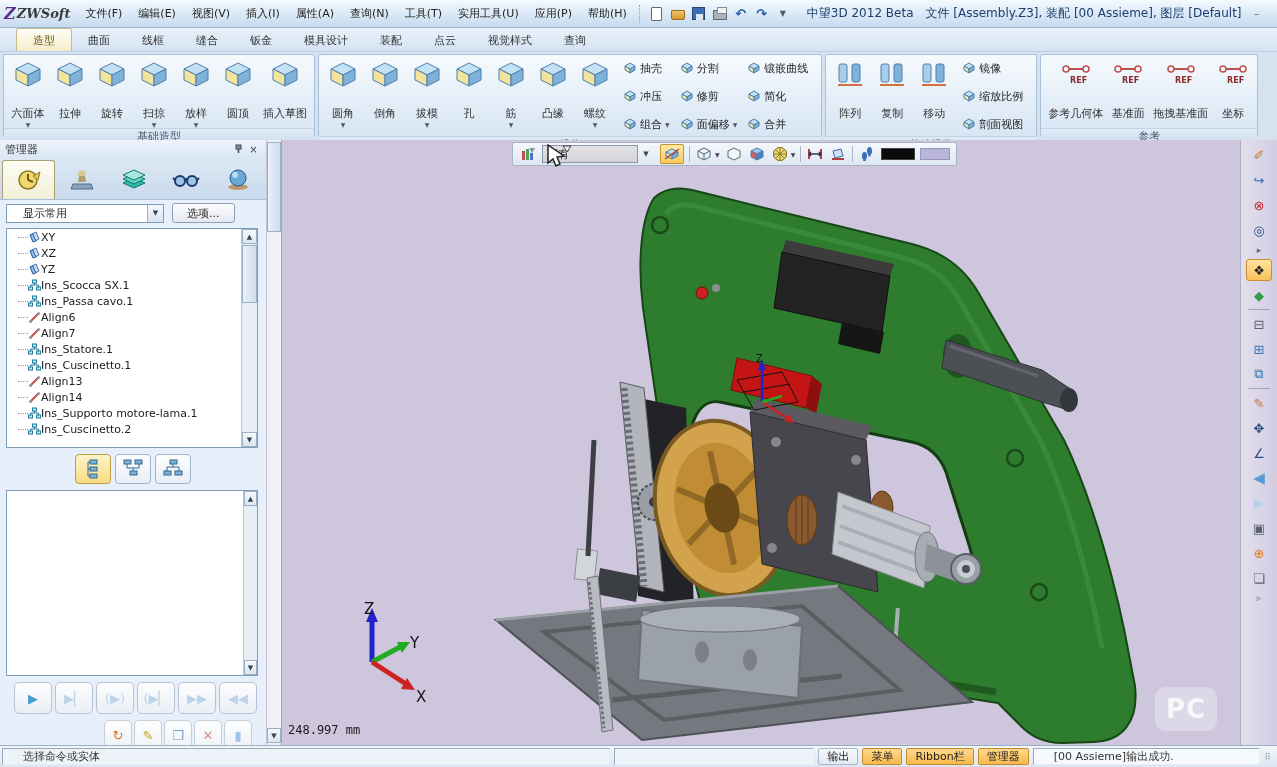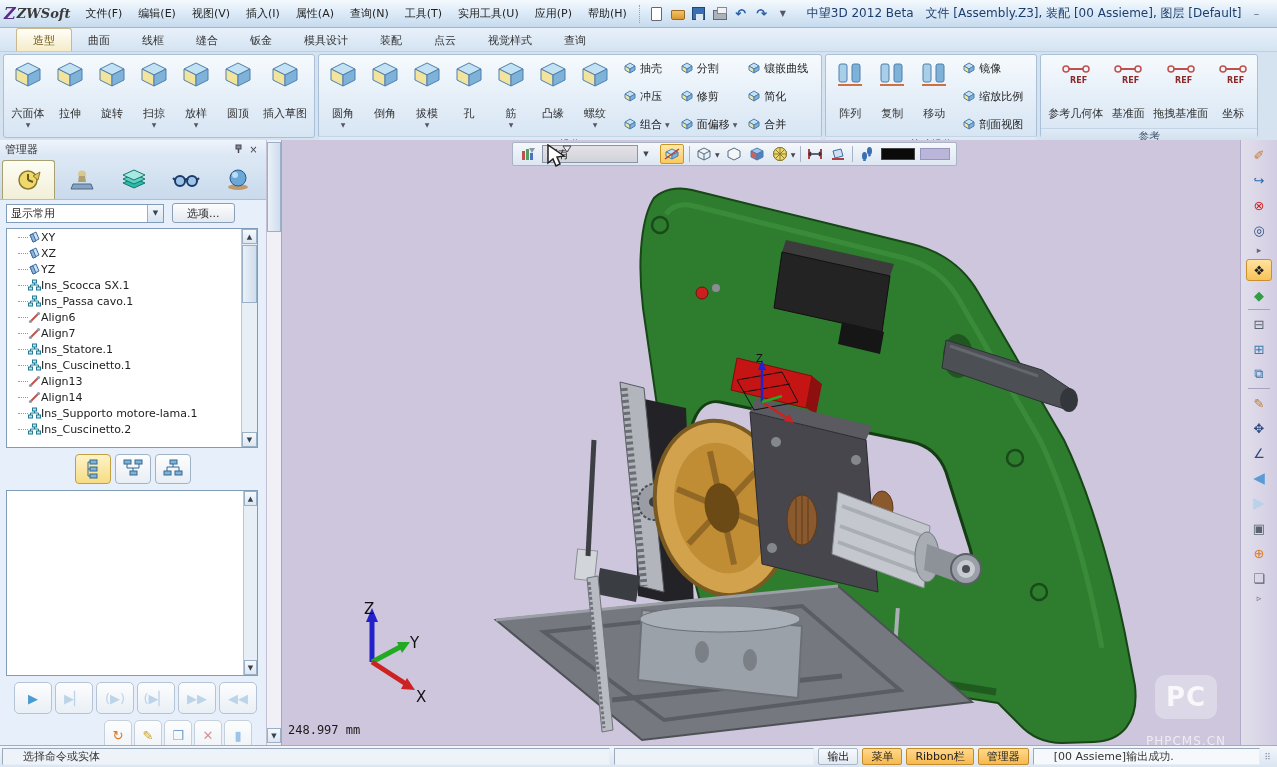--- a/index.html
+++ b/index.html
@@ -49,21 +49,21 @@
 
 #leftpanel{position:absolute;left:0;top:140px;width:282px;height:605px;background:#e7effa;border-right:1px solid #a9a4bc}
 .lp-head{position:absolute;left:0;top:0;width:266px;height:18px;display:flex;align-items:center;padding:0 5px;color:#333;background:linear-gradient(#eef4fb,#dae6f4)}
 .lp-head .sp{flex:1}
 .pinbtn,.closebtn{width:15px;height:14px;display:flex;align-items:center;justify-content:center;color:#445;font-size:10px}
 .lp-tabs{position:absolute;left:0;top:18px;width:266px;height:42px;background:linear-gradient(#dce8f4,#c9daec);display:flex;align-items:stretch;padding:2px 2px 0;gap:1px;border-bottom:1px solid #aac0d8}
 .lp-tab{flex:1;display:flex;align-items:center;justify-content:center;border-radius:3px 3px 0 0}
 .lp-tab.active{background:linear-gradient(#fdfdf4,#f2efd8);border:1px solid #a8a070;border-bottom:none}
 .lp-filter{position:absolute;left:0;top:60px;width:266px;height:26px;display:flex;align-items:center;gap:8px;padding:0 6px}
 .combo{width:158px;height:19px;background:#fff;border:1px solid #7f9db9;display:flex;align-items:center}
-.combo .cv{flex:1;padding:0 4px;white-space:nowrap;overflow:hidden}
+.combo .cv{flex:1;padding:0 16px;white-space:nowrap;overflow:hidden}
 .combo .cb{width:16px;height:17px;background:linear-gradient(#f4f8fc,#d8e4f0);border-left:1px solid #9ab0c6;display:flex;align-items:center;justify-content:center;font-size:7px;color:#345}
 .optbtn{height:20px;padding:0 14px;background:linear-gradient(#fdfdfd,#e4e9ef);border:1px solid #8aa0b8;border-radius:3px;display:flex;align-items:center}
 .tree{position:absolute;left:6px;top:88px;width:252px;height:220px;background:#fff;border:1px solid #7f9db9;overflow:hidden}
 .titem{height:16px;display:flex;align-items:center;padding-left:11px;white-space:nowrap}
 .titem .dots{width:10px;border-top:1px dotted #999}
 .tico{display:none;width:13px;height:13px;flex:0 0 13px}
 .titem.plane .tico-plane{display:block}
 .titem.comp .tico-comp{display:block}
 .titem.align .tico-align{display:block}
 .tscroll{position:absolute;right:0;top:0;width:16px;height:100%;background:#e8eef5;border-left:1px solid #b8c6d6}
@@ -88,21 +88,21 @@
 .vt-sep{width:1px;height:16px;background:#a8b4c6}
 .vt-ic{display:flex;align-items:center;justify-content:center;width:18px;height:18px;font-size:12px}
 .vt-field{width:96px;height:18px;background:linear-gradient(#e2e2e6,#d2d2da);border:1px solid #8a96a8;display:flex;align-items:center}
 .vt-field .cv{flex:1;padding:0 4px}
 .vt-hl{width:24px;height:20px;background:linear-gradient(#ffe9a8,#fbc95c);border:1px solid #c89628;border-radius:2px;display:flex;align-items:center;justify-content:center}
 .swatch-b{width:34px;height:12px;background:#0a0a0a;border:1px solid #444}
 .swatch-l{width:30px;height:12px;background:#b9b6da;border:1px solid #9894c0}
 .vt-drop{font-size:6px;color:#445;margin-left:-3px}
 #readout{position:absolute;left:6px;bottom:8px;font-family:"DejaVu Sans Mono","Liberation Mono",monospace;font-size:12px;color:#1a1a1a}
 #watermark{position:absolute;right:10px;bottom:8px;width:88px;height:62px;text-align:center}
-#wm-box{width:62px;height:44px;margin:0 auto;background:rgba(255,255,255,.32);border-radius:10px;display:flex;align-items:center;justify-content:center;font:bold 26px "DejaVu Sans",sans-serif;color:rgba(255,255,255,.78);letter-spacing:1px}
+#wm-box{width:62px;height:44px;margin:12px auto;background:rgba(255,255,255,.32);border-radius:10px;display:flex;align-items:center;justify-content:center;font:bold 26px "DejaVu Sans",sans-serif;color:rgba(255,255,255,.78);letter-spacing:1px}
 #wm-site{font-size:12px;color:rgba(255,255,255,.66);letter-spacing:1px;margin-top:15px}
 
 
 #righttb{position:absolute;left:1240px;top:140px;width:37px;height:605px;background:linear-gradient(90deg,#e2dfec,#d2cde2);border-left:1px solid #b2accA;display:flex;flex-direction:column;align-items:center;padding-top:4px;gap:3px}
 .rt-item{width:26px;height:22px;display:flex;align-items:center;justify-content:center;border-radius:3px;font-size:13px}
 .rt-item.sep{height:1px;width:22px;background:#a8a2be;border-radius:0}
 .rt-item.ic-activebg{background:linear-gradient(#ffe3a0,#f8c258);border:1px solid #c89030}
 .ic-tan{color:#c07a30}.ic-blue{color:#2a6ab0}.ic-red{color:#cc2222}.ic-navy{color:#2a4a80}
 .ic-green{color:#2f9e44}.ic-gray{color:#5a6470}.ic-blue2{color:#3a7ab0}.ic-orange{color:#e07818}
 .ic-bluearrow{color:#5b9bd5;font-size:15px}.ic-palearrow{color:#b8d2ea;font-size:15px}
@@ -267,20 +267,21 @@
           <svg class="ricon" viewBox="0 0 34 30">
             <polygon points="5,10 17,4 29,10 17,16" fill="#c2e1f2" stroke="#4f7fae"></polygon>
             <polygon points="5,10 17,16 17,27 5,21" fill="#f2e49c" stroke="#4f7fae"></polygon>
             <polygon points="29,10 17,16 17,27 29,21" fill="#7fb2d9" stroke="#4f7fae"></polygon>
           </svg>
           <span class="rlabel">插入草图</span>
           <span class="rarrow"></span>
         </div>
 
     </div>
+    <div class="glabel">基础造型</div>
   </div>
 
   <div class="rgroup">
     <div class="rrow">
 
         <div class="rbtn">
           <svg class="ricon" viewBox="0 0 34 30">
             <polygon points="5,10 17,4 29,10 17,16" fill="#c2e1f2" stroke="#4f7fae"></polygon>
             <polygon points="5,10 17,16 17,27 5,21" fill="#f2e49c" stroke="#4f7fae"></polygon>
             <polygon points="29,10 17,16 17,27 29,21" fill="#7fb2d9" stroke="#4f7fae"></polygon>

